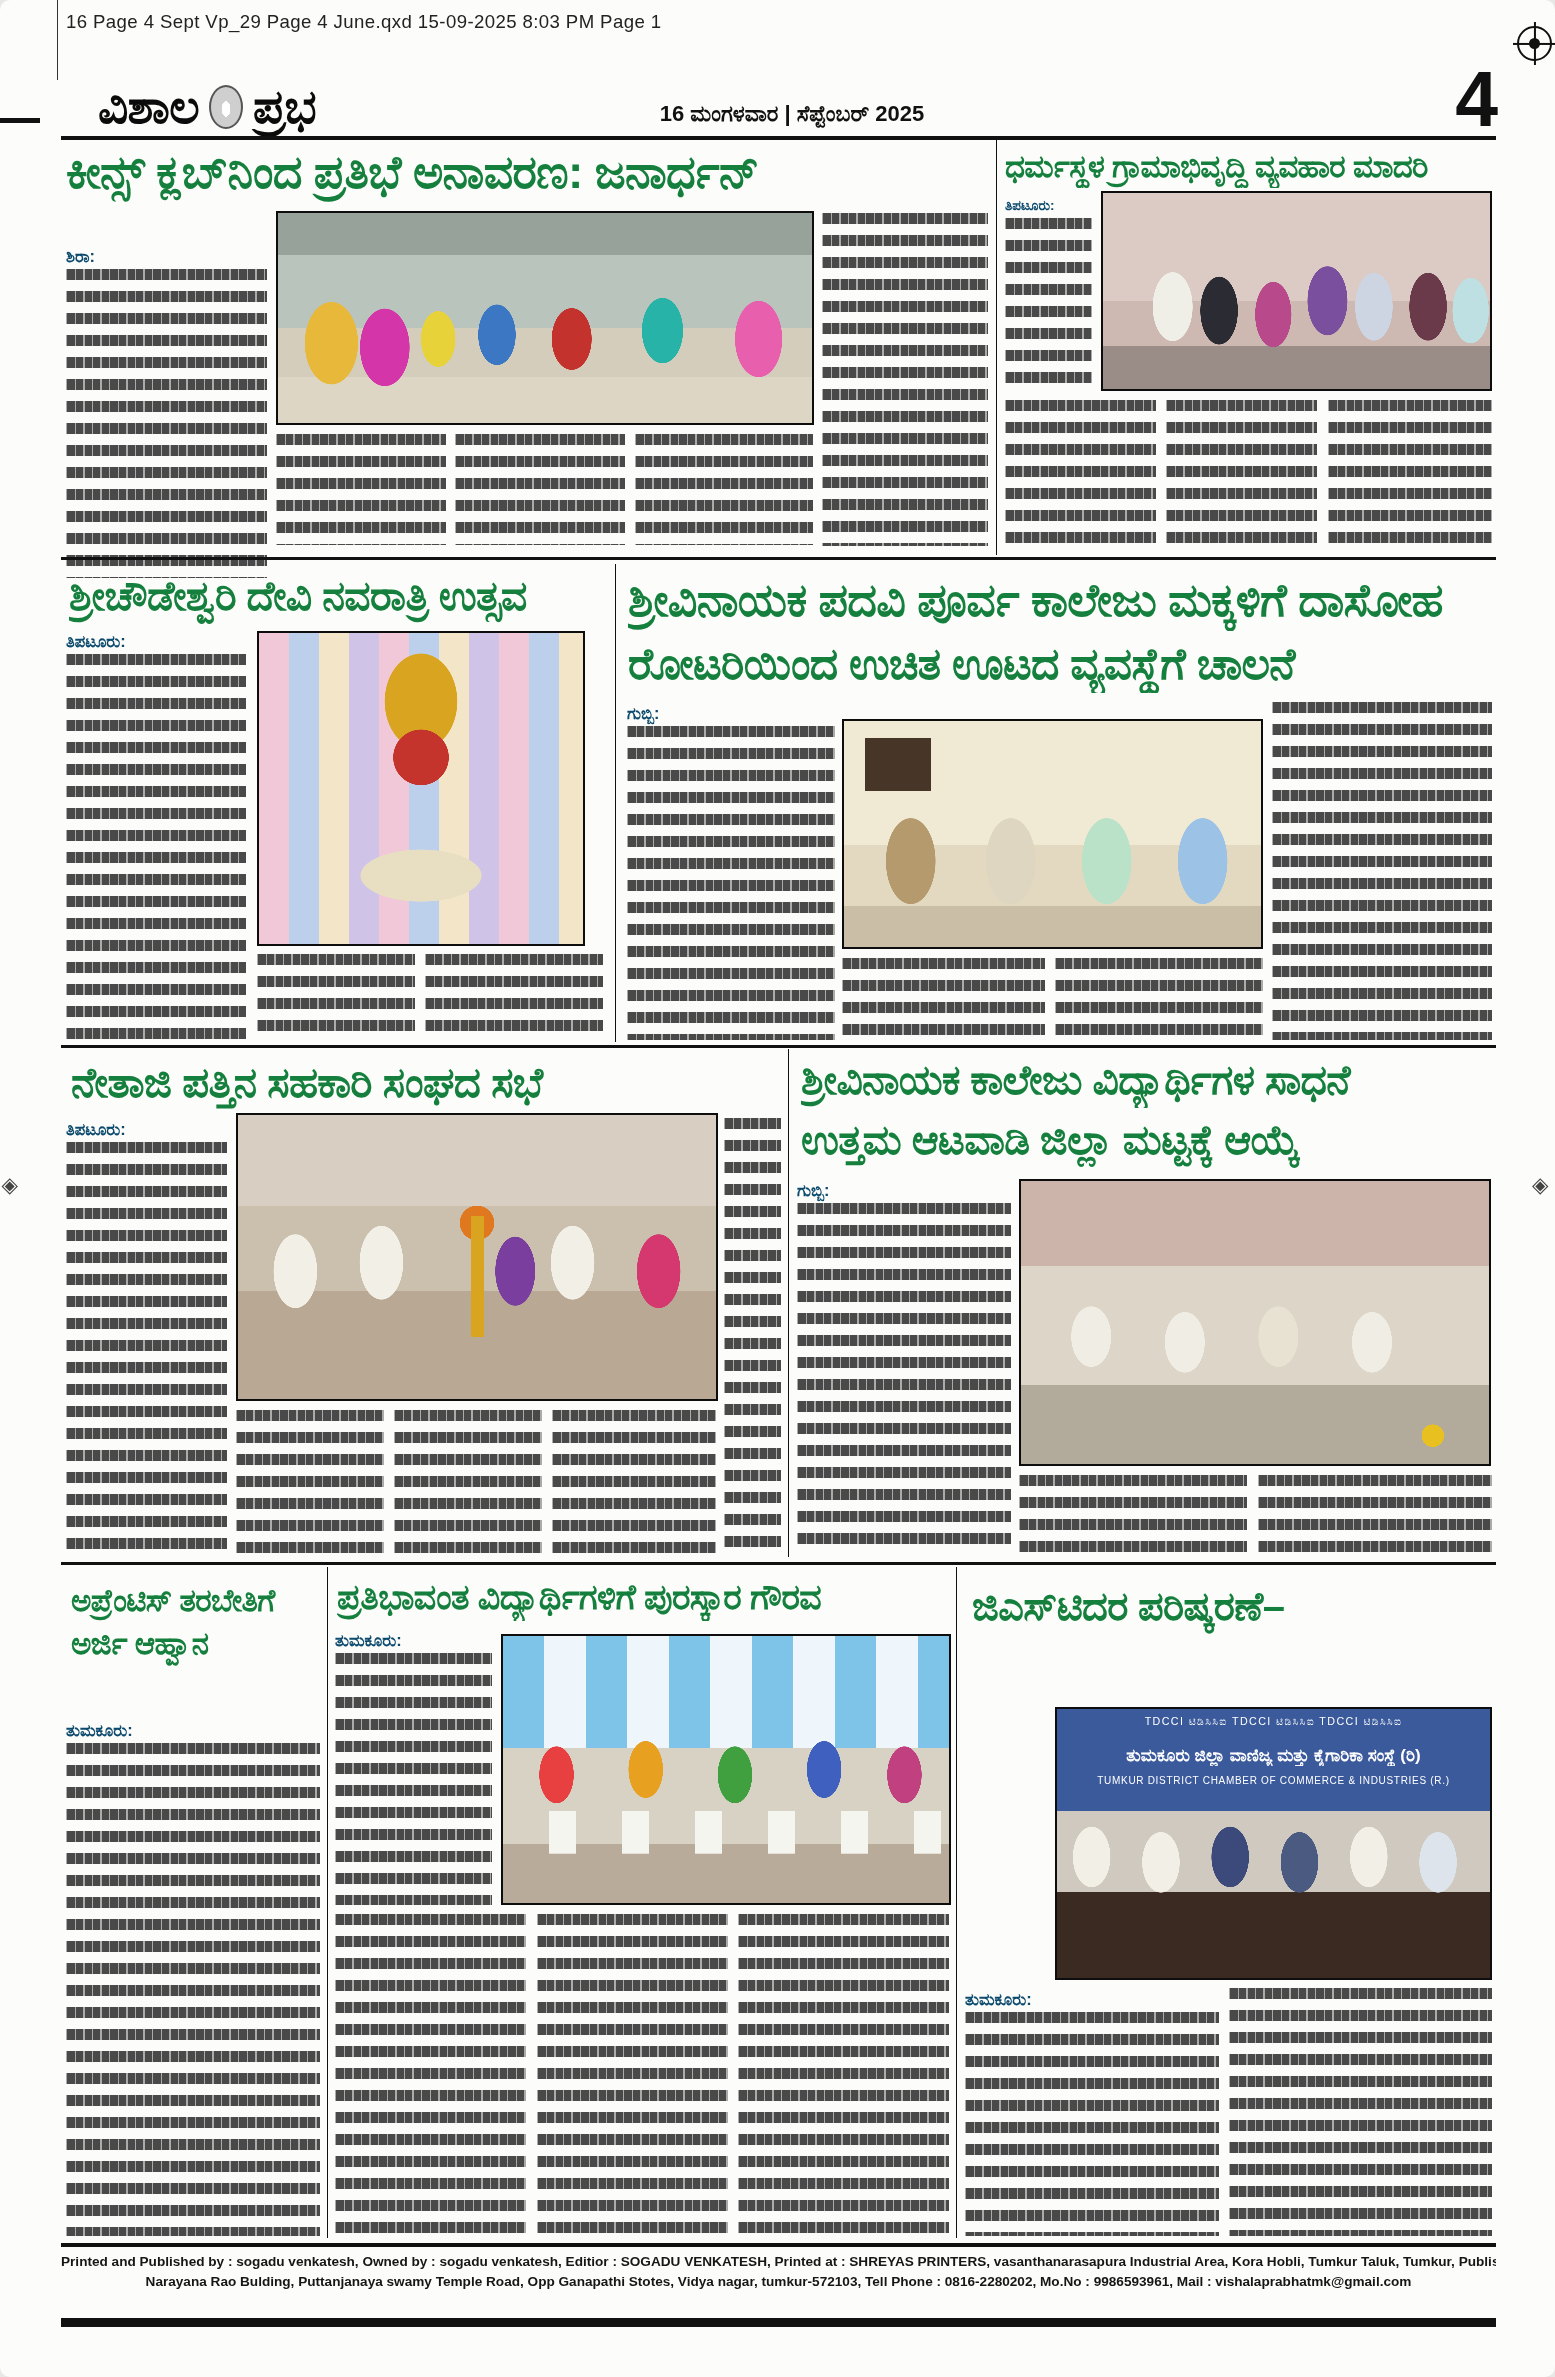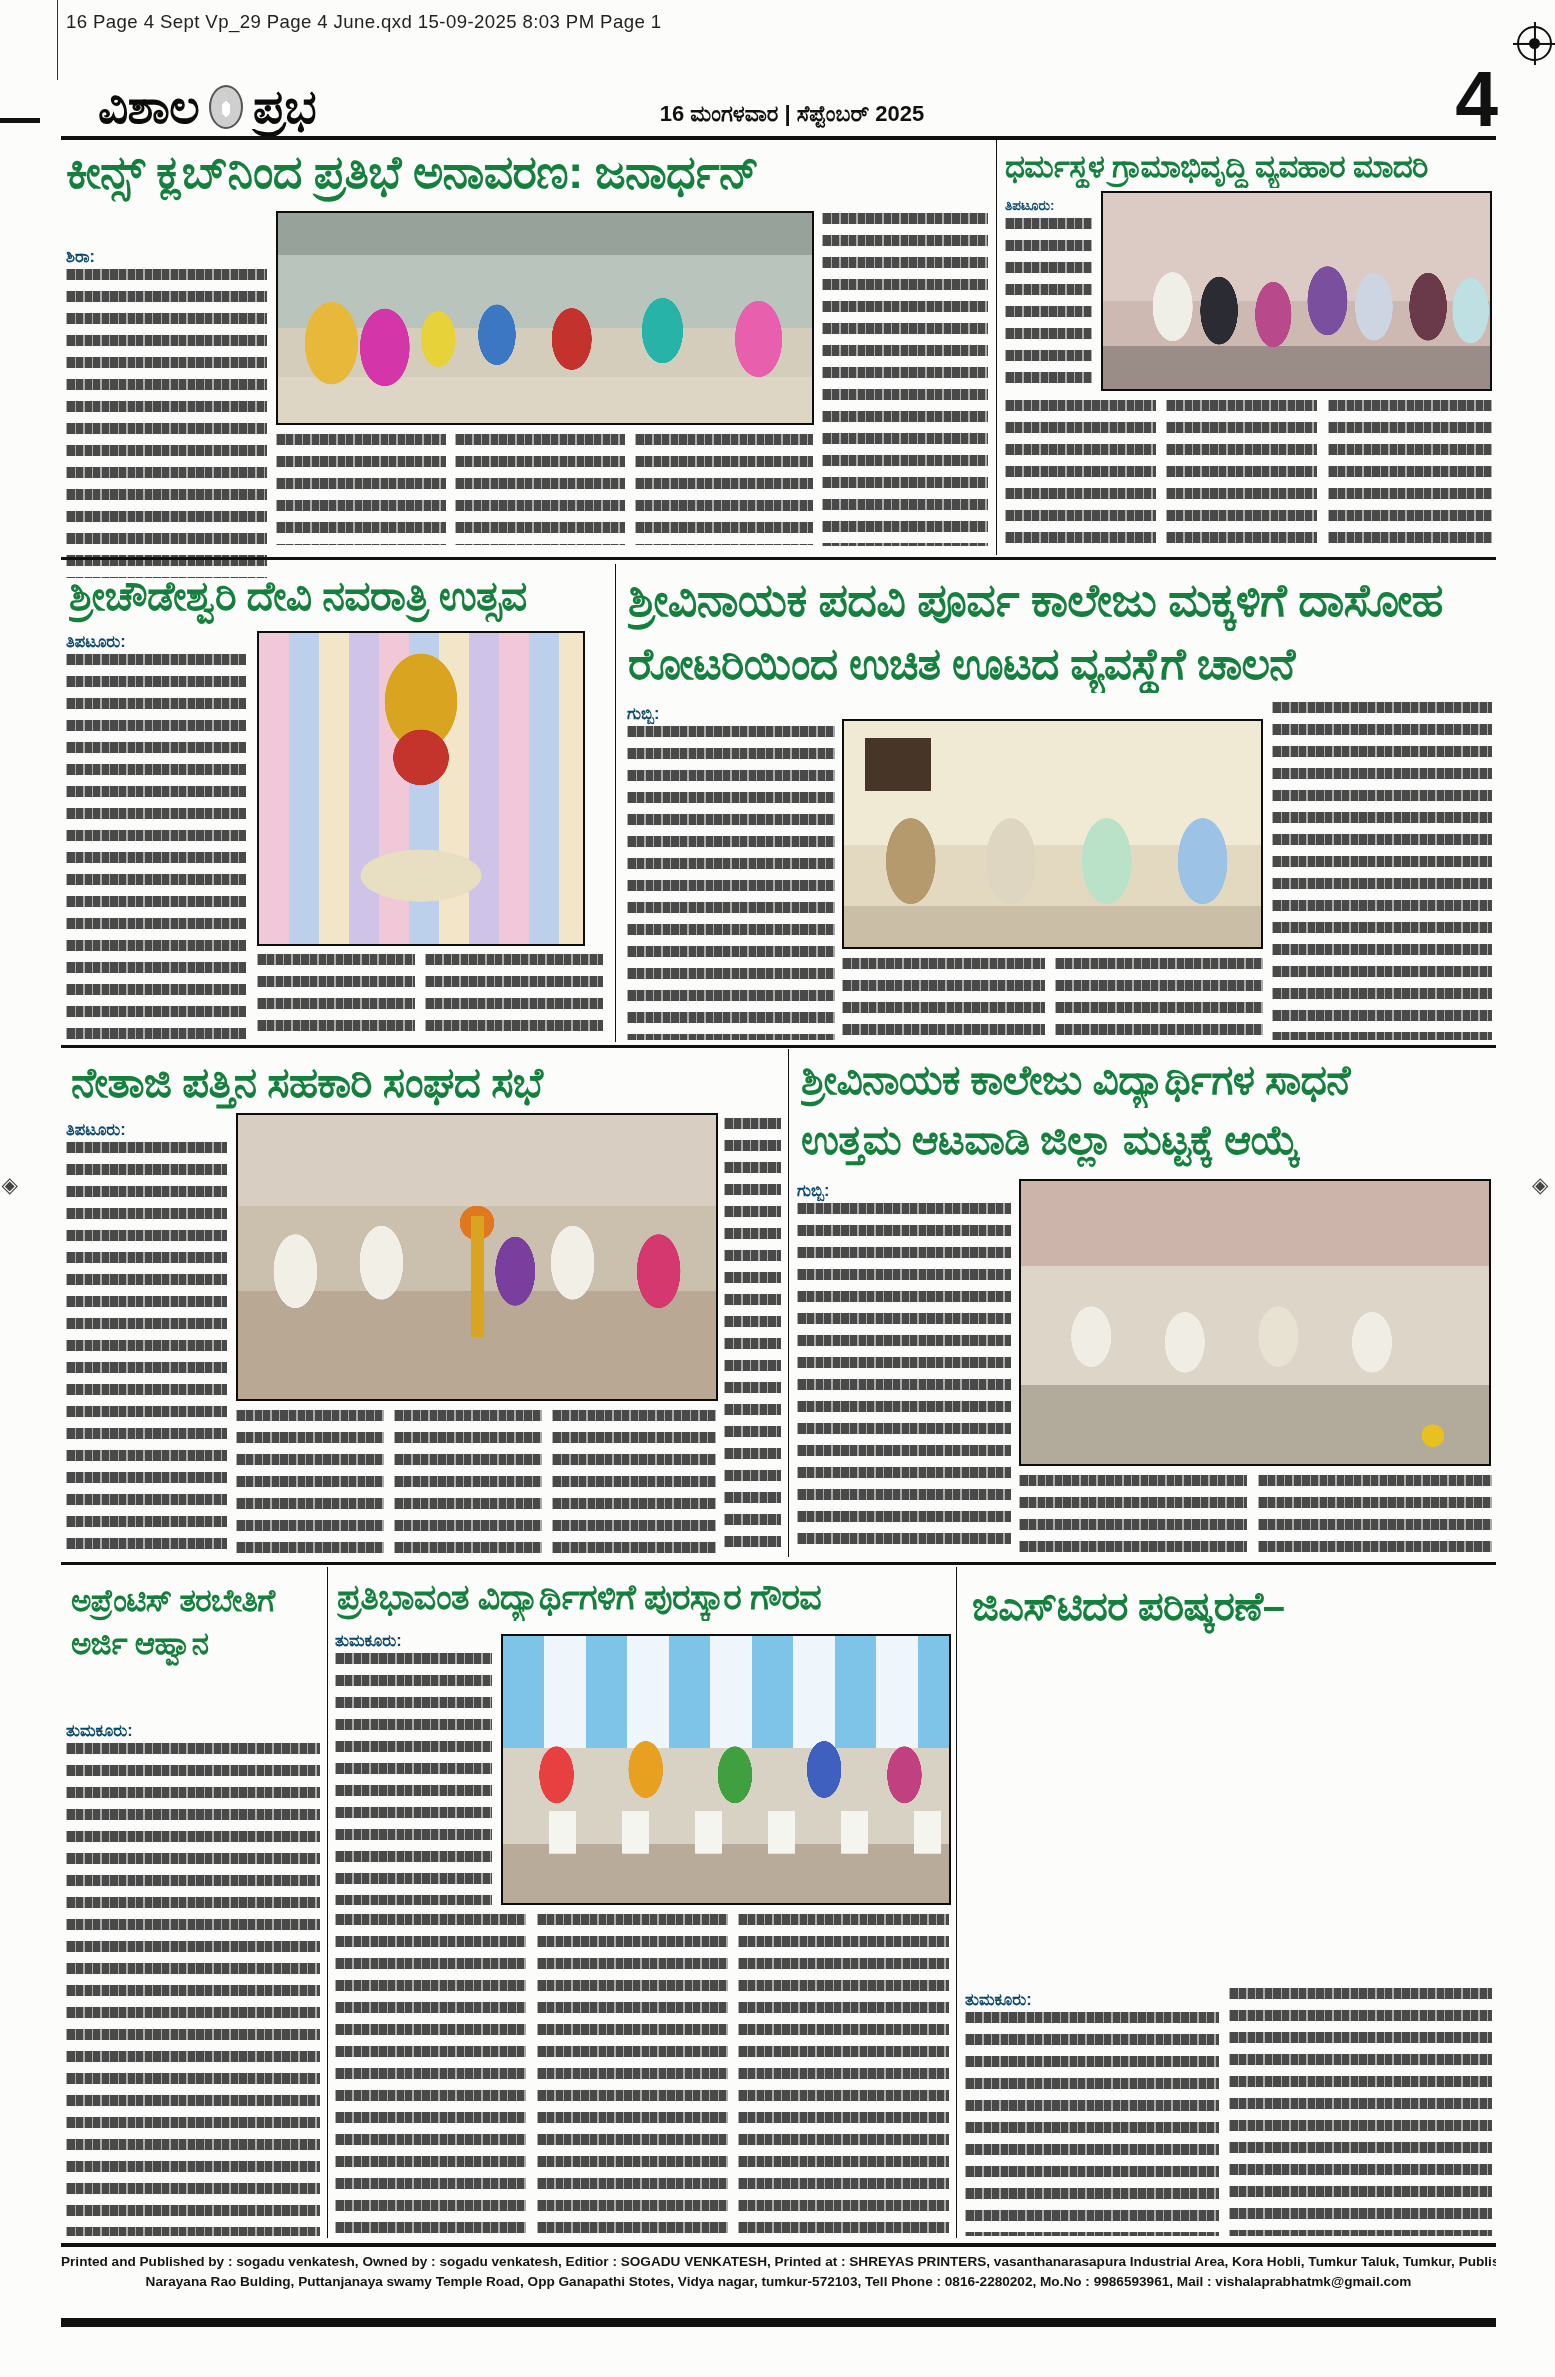--- a/index.html
+++ b/index.html
@@ -1,17 +1,17 @@
 <!DOCTYPE html>
 <html style="font-size:11.4px"><head>
 <meta charset="utf-8">
 <style>
   html,body{margin:0;padding:0;background:#e8e8e6;}
   .page{position:relative;width:1555px;height:2377px;background:#fcfcfa;overflow:hidden;
-        font-family:"Liberation Sans",sans-serif;color:#111;}
+        font-family:"Liberation Sans",sans-serif;color:#111;border-radius:10px;}
   .abs{position:absolute;}
   
   .jobline{left:66px;top:11.4px;font-size:18.6px;color:#222;letter-spacing:0.4px;}
   .cropv{left:57px;top:0;width:1.4px;height:80px;background:#333;}
   .dashL{left:0;top:118px;width:40px;height:5px;background:#111;}
   .reg{left:1517px;top:26px;width:31px;height:31px;border:2.1px solid #111;border-radius:50%;}
   .reg:before{content:"";position:absolute;left:50%;top:-5.7px;width:2.1px;height:43px;background:#111;transform:translateX(-50%);}
   .reg:after{content:"";position:absolute;top:50%;left:-5.7px;height:2.1px;width:43px;background:#111;transform:translateY(-50%);}
   .regdot{position:absolute;left:10px;top:10px;width:11.4px;height:11.4px;background:#111;border-radius:50%;}
   .diam{font-size:21.4px;color:#444;}
@@ -251,20 +251,25 @@
     </div>
   <div class="col" style="left:537px;top:1914px;width:191px;height:323px;">
       <div class="tx"></div>
     </div>
   <div class="col" style="left:738px;top:1914px;width:211px;height:323px;">
       <div class="tx"></div>
     </div>
   <div class="abs vr" style="left:956px;top:1567px;height:671px;"></div>
 
   <div class="abs hl" style="left:972px;top:1579px;width:517px;height:57px;font-size:40px;line-height:54px;">ಜಿಎಸ್‌ಟಿದರ ಪರಿಷ್ಕರಣೆ–</div>
+  <div class="photo p-h" style="left:1055px;top:1707px;width:437px;height:273px;">
+    <div class="bannertxt" style="top:5.7px;font-size:10.7px;letter-spacing:1.4px;">TDCCI   ಟಿಡಿಸಿಸಿಐ   TDCCI   ಟಿಡಿಸಿಸಿಐ   TDCCI   ಟಿಡಿಸಿಸಿಐ</div>
+    <div class="bannertxt" style="top:37px;font-size:17px;font-weight:700;">ತುಮಕೂರು ಜಿಲ್ಲಾ ವಾಣಿಜ್ಯ ಮತ್ತು ಕೈಗಾರಿಕಾ ಸಂಸ್ಥೆ (ರಿ)</div>
+    <div class="bannertxt" style="top:66px;font-size:10px;letter-spacing:0.7px;">TUMKUR DISTRICT CHAMBER OF COMMERCE &amp; INDUSTRIES (R.)</div>
+  </div>
   <div class="col" style="left:965px;top:1988px;width:254px;height:248px;">
     <span class="dl">ತುಮಕೂರು:</span>
     <div class="tx"></div>
   </div>
   <div class="col" style="left:1229px;top:1988px;width:263px;height:248px;">
       <div class="tx"></div>
     </div>
 
   <div class="abs hr" style="left:61px;top:2243px;width:1435px;height:4.3px;"></div>
   <div class="abs foot" style="top:2254px;">Printed and Published by : sogadu venkatesh, Owned by : sogadu venkatesh, Editior : SOGADU VENKATESH, Printed at : SHREYAS PRINTERS, vasanthanarasapura Industrial Area, Kora Hobli, Tumkur Taluk, Tumkur, Published at police</div>

